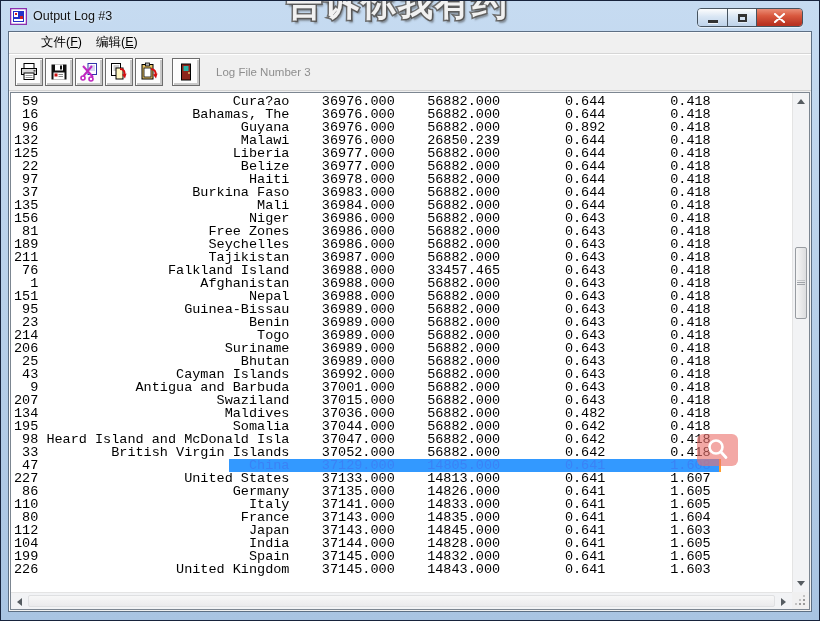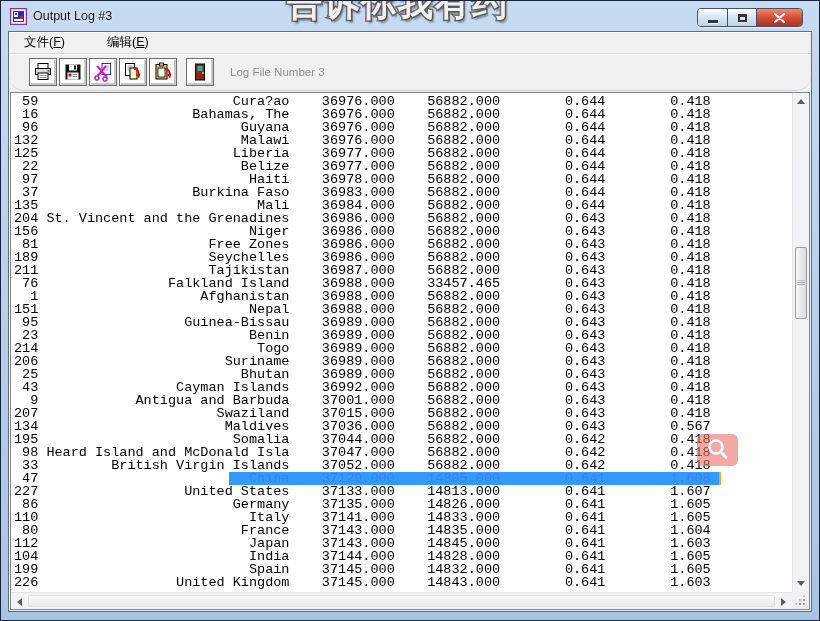--- a/index.html
+++ b/index.html
@@ -33,27 +33,27 @@
                font-size:35px; line-height:1; font-weight:bold; letter-spacing:2px;
                color:#f1f1f1; -webkit-text-stroke:3px #6e6e6e; paint-order:stroke fill;
                text-shadow:2px 3px 2px rgba(70,70,70,.55);
                font-family:"DejaVu Sans",sans-serif; pointer-events:none; }
 
   
   .client { position:absolute; left:7px; top:30px; right:7px; bottom:8px;
             background:#f0f0f0; border:1px solid #5d6f84;
             box-shadow:inset 1px 1px 0 #fafafa; }
 
-  .menubar { position:relative; height:22px; padding-left:8px; display:flex; align-items:center;
-             border-bottom:1px solid #d6d6d6; box-shadow:0 1px 0 #ffffff;gap:28px; }
+  .menubar { position:relative; height:22px; padding-left:25px; display:flex; align-items:center;
+             border-bottom:1px solid #d6d6d6; box-shadow:0 1px 0 #ffffff; }
   .menu-item { font-size:12.5px; color:#000; padding:2px 7px; cursor:default; }
   .menu-item u { text-decoration:underline; }
 
-  .toolbar { position:relative; height:37px; display:flex; align-items:center; padding-left:20px;
-             border-bottom:1px solid #d2d2d2;border-radius:15px; }
+  .toolbar { position:relative; height:37px; display:flex; align-items:center; padding-left:6px;
+             border-bottom:1px solid #d2d2d2; }
   .tbtn { width:28px; height:28px; margin-right:2px; background:#fcfcfc;
           border:1px solid #6d6d6d;
           box-shadow:inset 1px 1px 0 #ffffff, inset -2px -2px 0 #c8c8c8;
           display:flex; align-items:center; justify-content:center; }
   .tbtn.gap { margin-left:7px; }
   .tb-status { margin-left:14px; font-size:11.5px; color:#8e8e8e; }
 
   
   .logview { position:absolute; left:1px; right:1px; top:60px; bottom:1px;
              border:1px solid #7c8691; background:#fff;padding-left:16px; }
@@ -202,44 +202,43 @@
           <circle cx="13" cy="11" r="0.9" fill="#e8d27a"></circle>
         </svg>
       </div>
       <span class="tb-status">Log File Number 3</span>
     </div>
 
     <div class="logview">
       <div class="textlayer" id="rows-host">
           <div class="log-row"> 59                        Cura?ao    36976.000    56882.000        0.644        0.418</div>
           <div class="log-row"> 16                   Bahamas, The    36976.000    56882.000        0.644        0.418</div>
-          <div class="log-row"> 96                         Guyana    36976.000    56882.000        0.644        0.418</div>
-          <div class="log-row">132                         Malawi    36976.000    56882.000        0.644        0.418</div>
+          <div class="log-row"> 96                         Guyana    36976.000    56882.000        0.892        0.418</div>
+          <div class="log-row">132                         Malawi    36976.000    26850.239        0.644        0.418</div>
           <div class="log-row">125                        Liberia    36977.000    56882.000        0.644        0.418</div>
           <div class="log-row"> 22                         Belize    36977.000    56882.000        0.644        0.418</div>
           <div class="log-row"> 97                          Haiti    36978.000    56882.000        0.644        0.418</div>
           <div class="log-row"> 37                   Burkina Faso    36983.000    56882.000        0.644        0.418</div>
           <div class="log-row">135                           Mali    36984.000    56882.000        0.644        0.418</div>
-          <div class="log-row">204 St. Vincent and the Grenadines    36986.000    56882.000        0.643        0.418</div>
           <div class="log-row">156                          Niger    36986.000    56882.000        0.643        0.418</div>
           <div class="log-row"> 81                     Free Zones    36986.000    56882.000        0.643        0.418</div>
           <div class="log-row">189                     Seychelles    36986.000    56882.000        0.643        0.418</div>
           <div class="log-row">211                     Tajikistan    36987.000    56882.000        0.643        0.418</div>
           <div class="log-row"> 76                Falkland Island    36988.000    33457.465        0.643        0.418</div>
           <div class="log-row">  1                    Afghanistan    36988.000    56882.000        0.643        0.418</div>
           <div class="log-row">151                          Nepal    36988.000    56882.000        0.643        0.418</div>
           <div class="log-row"> 95                  Guinea-Bissau    36989.000    56882.000        0.643        0.418</div>
           <div class="log-row"> 23                          Benin    36989.000    56882.000        0.643        0.418</div>
           <div class="log-row">214                           Togo    36989.000    56882.000        0.643        0.418</div>
           <div class="log-row">206                       Suriname    36989.000    56882.000        0.643        0.418</div>
           <div class="log-row"> 25                         Bhutan    36989.000    56882.000        0.643        0.418</div>
           <div class="log-row"> 43                 Cayman Islands    36992.000    56882.000        0.643        0.418</div>
           <div class="log-row">  9            Antigua and Barbuda    37001.000    56882.000        0.643        0.418</div>
           <div class="log-row">207                      Swaziland    37015.000    56882.000        0.643        0.418</div>
-          <div class="log-row">134                       Maldives    37036.000    56882.000        0.643        0.567</div>
+          <div class="log-row">134                       Maldives    37036.000    56882.000        0.482        0.418</div>
           <div class="log-row">195                        Somalia    37044.000    56882.000        0.642        0.418</div>
           <div class="log-row"> 98 Heard Island and McDonald Isla    37047.000    56882.000        0.642        0.418</div>
           <div class="log-row"> 33         British Virgin Islands    37052.000    56882.000        0.642        0.418</div>
           <div class="log-row"><div class="sel-rect"></div><span> 47</span><span class="sel-white">                          China    37129.000    14805.000        0.641        1.608</span><div class="caret"></div></div>
           <div class="log-row">227                  United States    37133.000    14813.000        0.641        1.607</div>
           <div class="log-row"> 86                        Germany    37135.000    14826.000        0.641        1.605</div>
           <div class="log-row">110                          Italy    37141.000    14833.000        0.641        1.605</div>
           <div class="log-row"> 80                         France    37143.000    14835.000        0.641        1.604</div>
           <div class="log-row">112                          Japan    37143.000    14845.000        0.641        1.603</div>
           <div class="log-row">104                          India    37144.000    14828.000        0.641        1.605</div>

